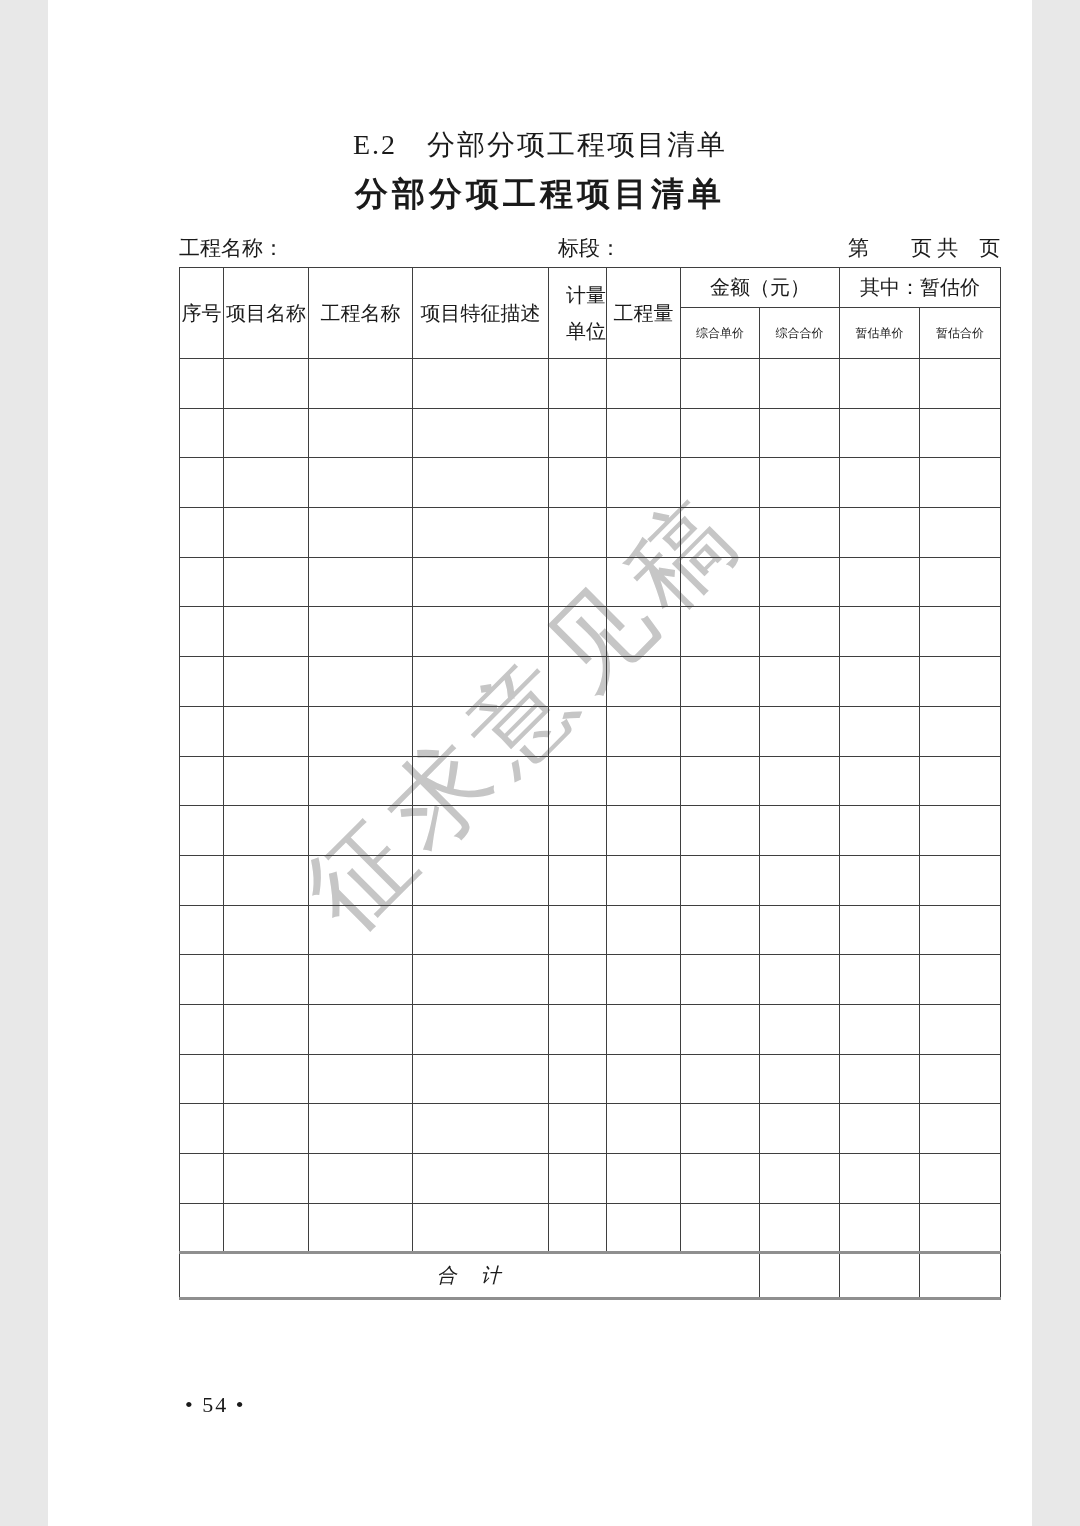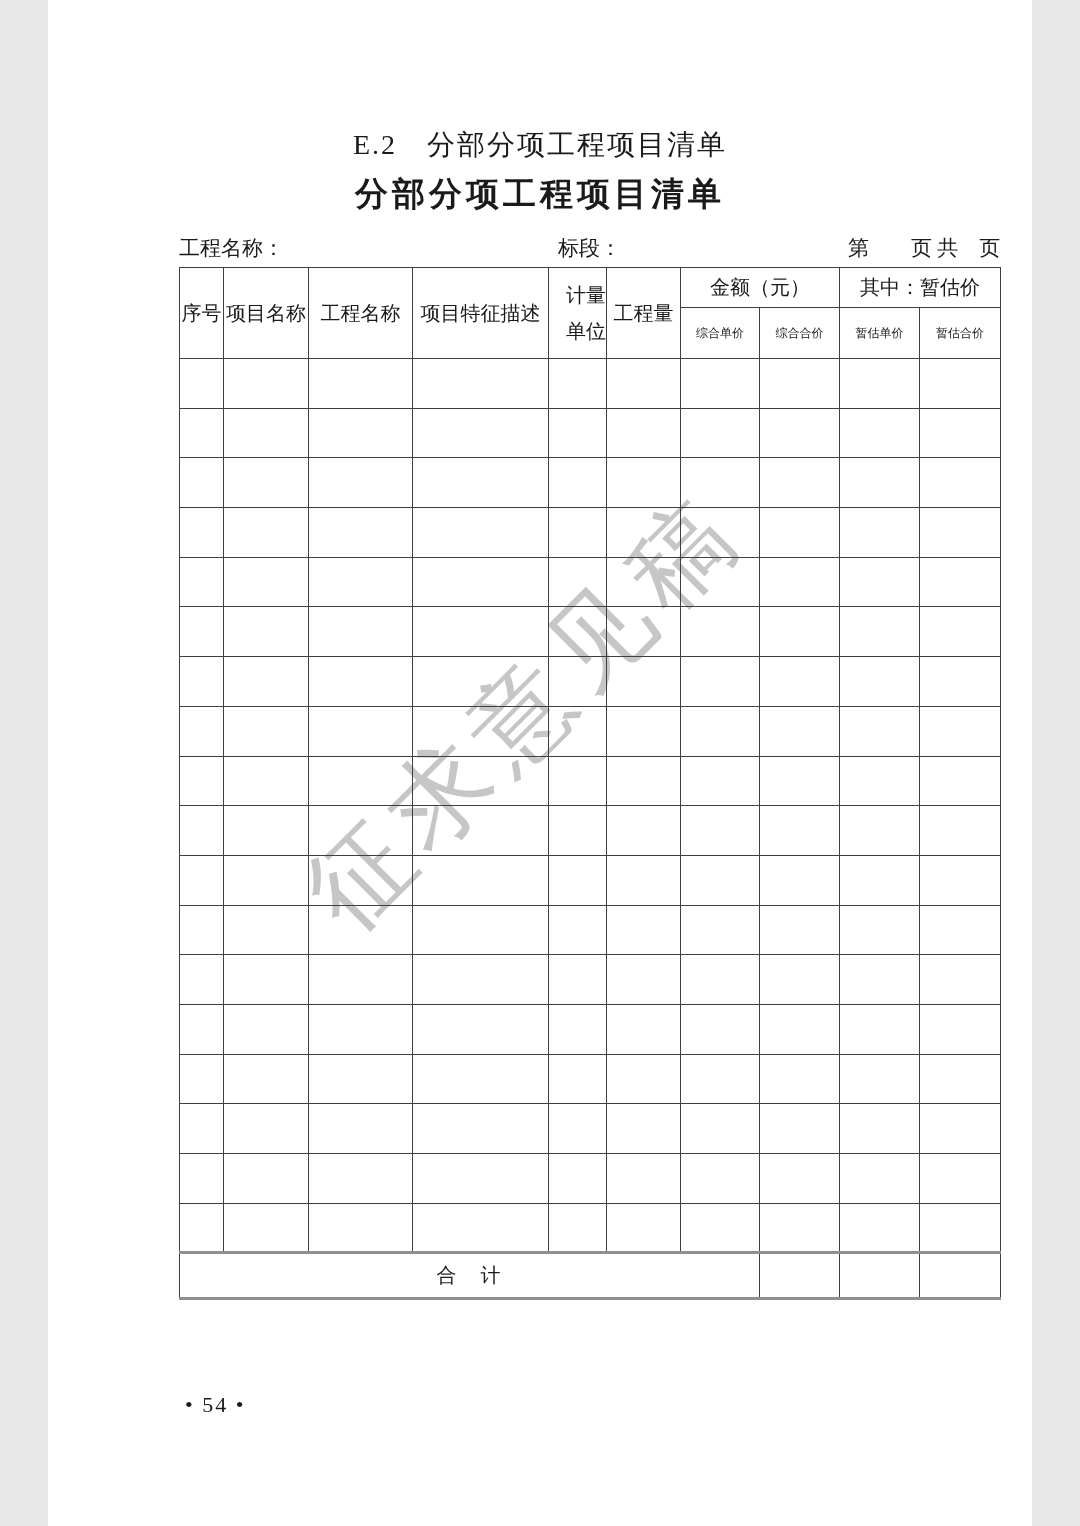--- a/index.html
+++ b/index.html
@@ -79,21 +79,21 @@
   tr.head-row-1 { height: 40px; }
   tr.head-row-2 { height: 51px; }
   tr.head-row-2 th { font-size: 12px; }
   th.unit-head div { line-height: 36px; text-align: right; }
   tr.empty-row { height: 49.7px; }
   tr.total-row { height: 46px; }
   tr.total-row td {
     border-top: 3px solid var(--heavy-line, #8f8f8f);
     border-bottom: 3px solid var(--heavy-line, #8f8f8f);
   }
-  td.total-label { letter-spacing: 2px; white-space: pre; }
+  td.total-label { letter-spacing: 2px; white-space: pre; font-style: italic; }
 
   
   .footer-page-number {
     position: absolute;
     left: 137px; top: 1392px;
     font-size: 22px;
     letter-spacing: 2px;
     white-space: pre;
   }
 </style>

